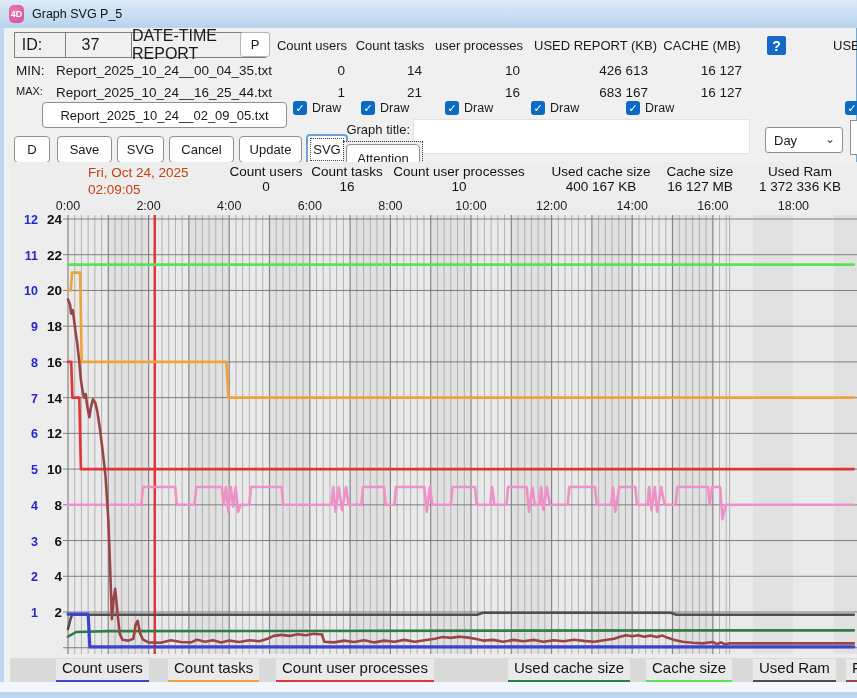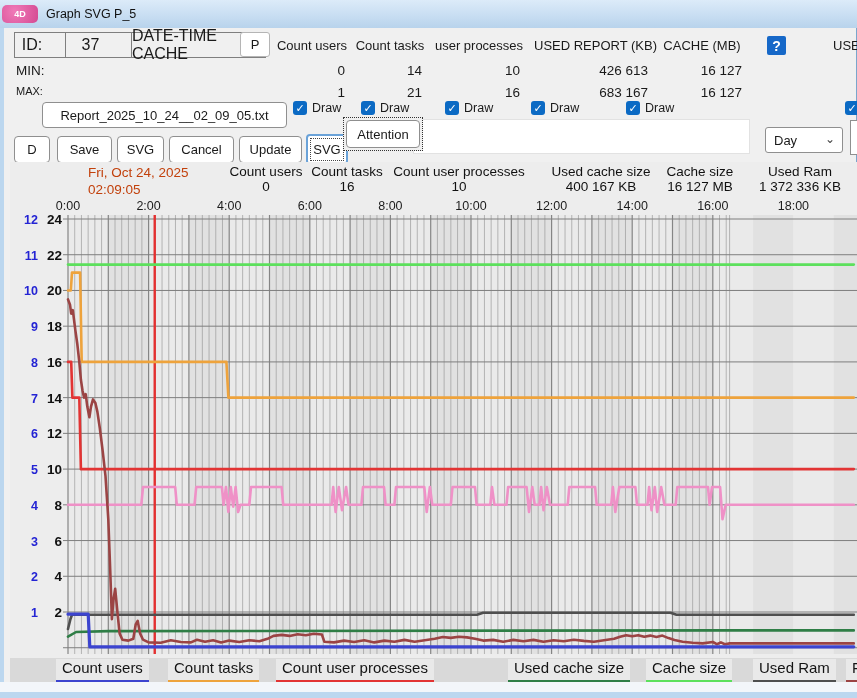--- a/index.html
+++ b/index.html
@@ -2,21 +2,21 @@
 <html><head>
 <meta charset="utf-8">
 <style>
   html,body{margin:0;padding:0;background:#777;}
   #win{position:relative;width:857px;height:698px;overflow:hidden;background:#f0f0f0;
        font-family:"Liberation Sans",sans-serif;color:#1a1a1a;
        box-shadow:inset 0 0 0 1px #7aa6cc;}
   
   #titlebar{position:absolute;left:0;top:0;width:857px;height:28px;
     background:linear-gradient(#dcebf9,#b8d3ec);display:flex;align-items:center;}
-  #appicon{width:36px;height:18px;margin-left:2px;border-radius:5px;background:radial-gradient(circle at 35% 35%,#f07ab8,#d44a92);
+  #appicon{width:15px;height:18px;margin-left:9px;border-radius:5px;background:radial-gradient(circle at 35% 35%,#f07ab8,#d44a92);
     color:#fff;font-size:9px;font-weight:bold;display:flex;align-items:center;justify-content:center;}
   #wtitle{margin-left:8px;font-size:12.5px;color:#111;}
   
   #lborder{position:absolute;left:0;top:28px;width:4px;height:670px;background:#bcd7ef;}
   #bstrip1{position:absolute;left:0;top:682px;width:857px;height:11px;background:#f3f6fa;}
   #bstrip2{position:absolute;left:0;top:692px;width:857px;height:6px;background:#bcd7ef;}
   
   .lbl{position:absolute;font-size:13px;white-space:nowrap;}
   .val{position:absolute;font-size:13.5px;white-space:nowrap;text-align:right;width:80px;}
   .hdr{position:absolute;font-size:13px;white-space:nowrap;text-align:center;}
@@ -60,40 +60,42 @@
     <div id="appicon">
         <span>4D</span>
       </div>
     <span id="wtitle">Graph SVG  P_5</span>
   </div>
   <div id="lborder"></div>
 
   <div id="idgroup">
     <div class="c1" style="width:34px">ID:</div>
     <div class="c2" style="width:50px">37</div>
-    <div class="c3" style="width:134px">DATE-TIME CACHE</div>
+    <div class="c3" style="width:134px">DATE-TIME REPORT</div>
   </div>
   <div class="btn small" style="left:240px;top:32px;width:28px;height:23px;border-radius:3px">P</div>
 
   <div class="hdr" style="left:267px;top:38px;width:90px">Count users</div>
   <div class="hdr" style="left:345px;top:38px;width:90px">Count tasks</div>
   <div class="hdr" style="left:429px;top:38px;width:100px">user processes</div>
   <div class="hdr" style="left:534px;top:38px;width:120px">USED REPORT (KB)</div>
   <div class="hdr" style="left:652px;top:38px;width:100px">CACHE (MB)</div>
   <div id="help">?</div>
   <div class="hdr" style="left:833px;top:38px;width:40px;text-align:left">USE</div>
 
   <div class="lbl" style="left:16px;top:63px;font-size:13.5px">MIN:</div>
+  <div class="lbl" style="left:42px;top:63px;width:244px;text-align:center;font-size:13.5px">Report_2025_10_24__00_04_35.txt</div>
   <div class="val" style="left:265px;top:63px">0</div>
   <div class="val" style="left:342px;top:63px">14</div>
   <div class="val" style="left:440px;top:63px">10</div>
   <div class="val" style="left:568px;top:63px">426 613</div>
   <div class="val" style="left:662px;top:63px">16 127</div>
 
   <div class="lbl" style="left:16px;top:85px;font-size:11px">MAX:</div>
+  <div class="lbl" style="left:42px;top:85px;width:244px;text-align:center;font-size:13.5px">Report_2025_10_24__16_25_44.txt</div>
   <div class="val" style="left:265px;top:85px">1</div>
   <div class="val" style="left:342px;top:85px">21</div>
   <div class="val" style="left:440px;top:85px">16</div>
   <div class="val" style="left:568px;top:85px">683 167</div>
   <div class="val" style="left:662px;top:85px">16 127</div>
 
   <div class="field" style="left:42px;top:102px;width:243px;height:24px">Report_2025_10_24__02_09_05.txt</div>
 
   <div class="cb" style="left:293px;top:101px">
       <span class="box"></span>
@@ -126,21 +128,21 @@
       <span class="chev">⌄</span>
     </div>
   <div id="edge-sliver"></div>
 
   <div class="btn" style="left:14px;top:136px;width:34px">D</div>
   <div class="btn" style="left:57px;top:136px;width:53px">Save</div>
   <div class="btn" style="left:117px;top:136px;width:45px">SVG</div>
   <div class="btn" style="left:169px;top:136px;width:63px">Cancel</div>
   <div class="btn" style="left:239px;top:136px;width:61px">Update</div>
   <div class="btn focused" style="left:306px;top:134px;width:38px;height:27px">SVG</div>
-  <div class="dotted-wrap" style="left:343px;top:117px">
+  <div class="dotted-wrap" style="left:343px;top:141px">
     <div class="btn" style="width:72px;height:26px">Attention</div>
   </div>
 
   <div id="gpanel">
     <div class="ghdr-l" style="left:78px;top:2px">
       <div>Fri, Oct 24, 2025</div>
       <div>02:09:05</div>
     </div>
     <div class="gstat" style="left:211px;top:2px;width:90px">
         <div>Count users</div>

